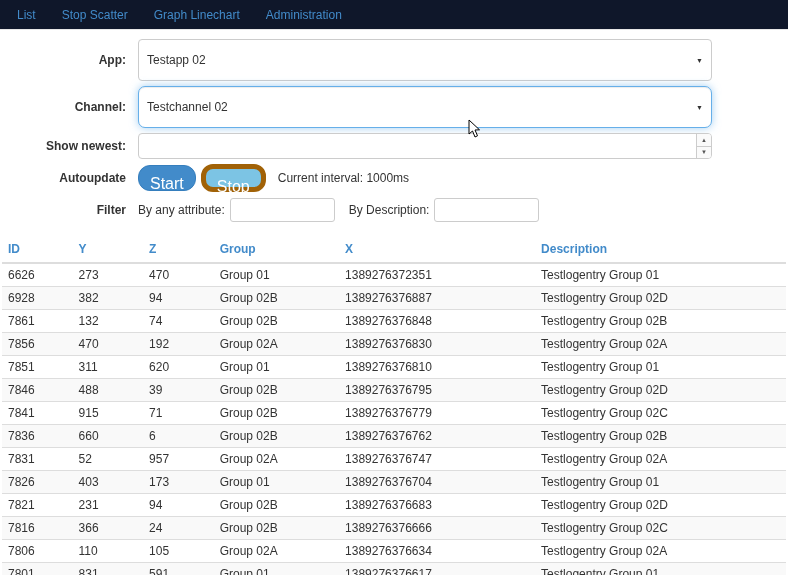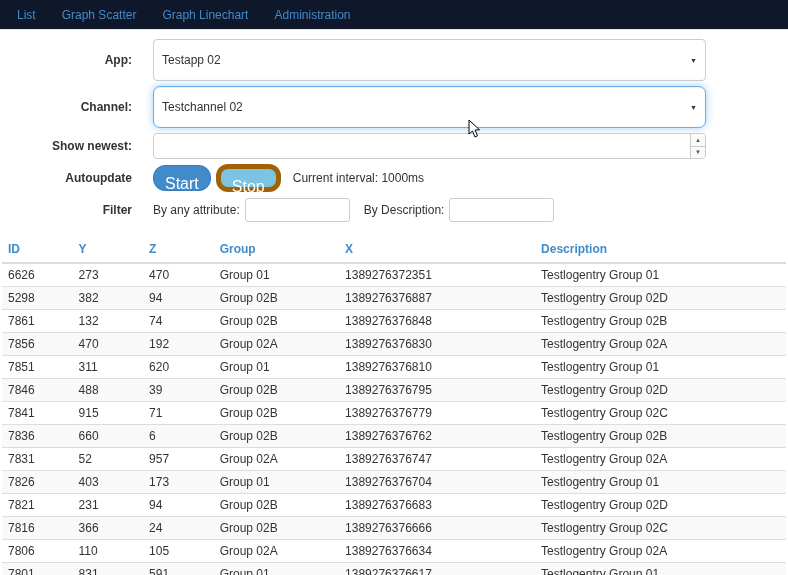--- a/index.html
+++ b/index.html
@@ -14,21 +14,21 @@
   .navbar {
     display: flex; align-items: center; height: 30px;
     border-bottom: 1px solid #e7e7e7; padding: 0 4px; background: #0f172a;
   }
   .nav-link {
     color: #428bca; text-decoration: none; padding: 0 13px; cursor: pointer;
   }
 
   
   .form { padding: 4px 0 2px 0; }
-  .form-row { display: flex; align-items: center; margin: 5px 16px; min-height: 26px; gap: 9px; }
+  .form-row { display: flex; align-items: center; margin: 5px 10px; min-height: 26px; }
   .form-label {
     width: 128px; text-align: right; font-weight: bold; padding-right: 12px; flex: none;
   }
   .control-area { flex: 1; margin-right: 66px; display: flex; align-items: center; }
 
   .select {
     width: 100%; height: 42px; background: #fff;
     border: 1px solid #ccc; border-radius: 4px;
     display: flex; align-items: center; justify-content: space-between;
     padding: 0 8px; cursor: pointer;
@@ -82,21 +82,21 @@
   tbody tr:nth-child(even) { background: #f9f9f9; }
 
   
   .cursor { position: absolute; left: 468px; top: 119px; pointer-events: none; z-index: 10; }
 </style>
 </head>
 <body>
 
 <div class="navbar">
   <a class="nav-link">List</a>
-  <a class="nav-link">Graph Scatter</a>
+  <a class="nav-link">Stop Scatter</a>
   <a class="nav-link">Graph Linechart</a>
   <a class="nav-link">Administration</a>
 </div>
 
 <div class="form">
 
   <div class="form-row">
     <label class="form-label">App:</label>
     <div class="control-area">
       <div class="select">
@@ -173,21 +173,21 @@
     <tbody>
         <tr>
           <td>6626</td>
           <td>273</td>
           <td>470</td>
           <td>Group 01</td>
           <td>1389276372351</td>
           <td>Testlogentry Group 01</td>
         </tr>
         <tr>
-          <td>5298</td>
+          <td>6928</td>
           <td>382</td>
           <td>94</td>
           <td>Group 02B</td>
           <td>1389276376887</td>
           <td>Testlogentry Group 02D</td>
         </tr>
         <tr>
           <td>7861</td>
           <td>132</td>
           <td>74</td>

